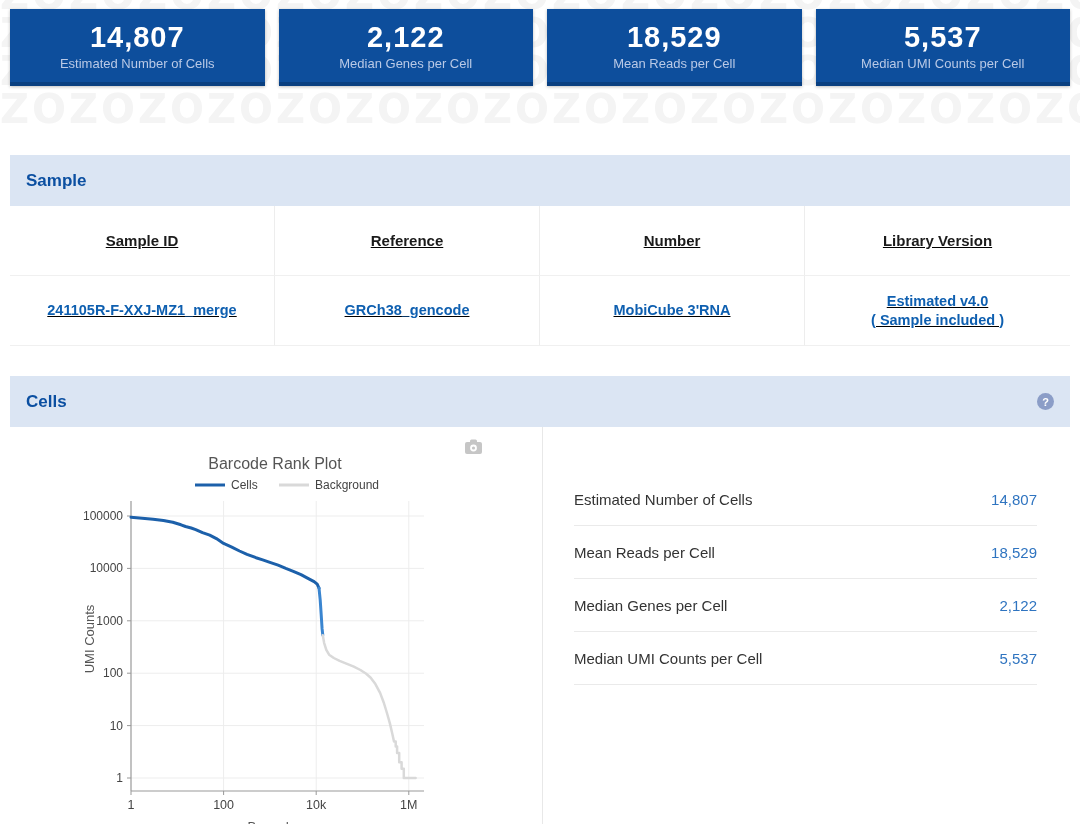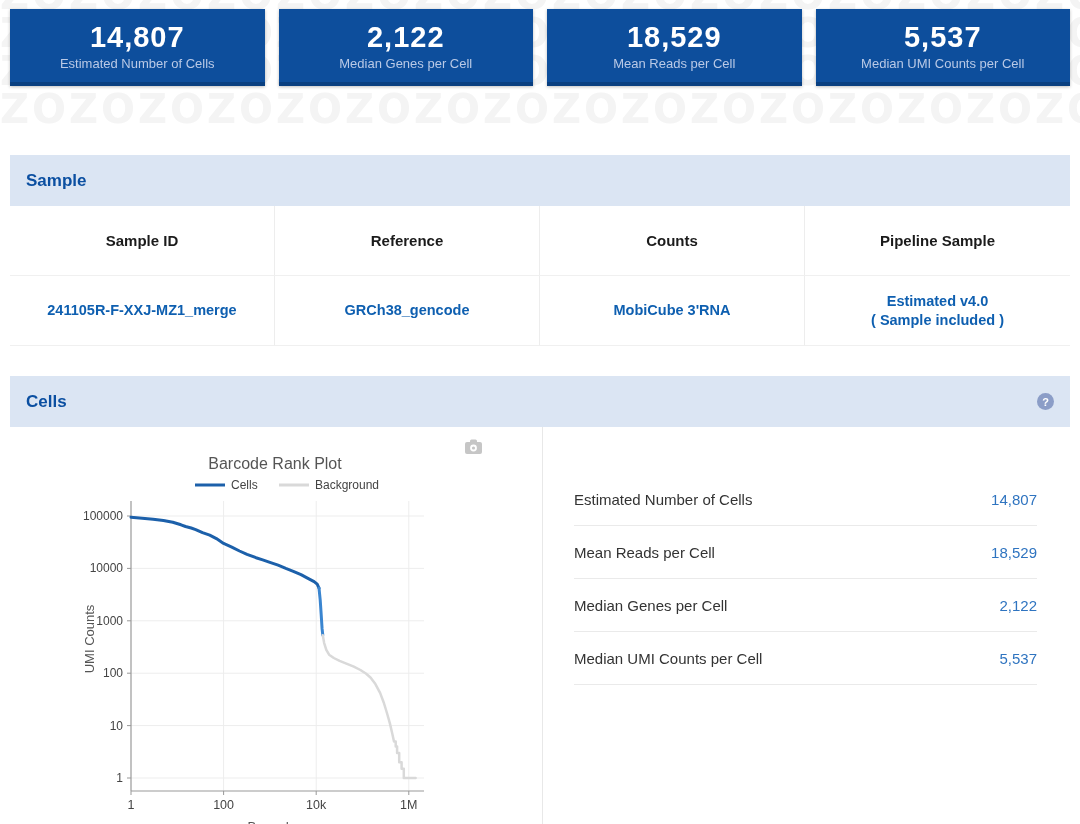--- a/index.html
+++ b/index.html
@@ -26,21 +26,21 @@
 
   
   .section-bar { margin:0 10px; height:51px; background:#dbe5f3;
                  display:flex; align-items:center; justify-content:space-between; padding:0 16px; }
   .section-bar .bar-title { color:#0b4fa1; font-size:17px; font-weight:700; }
   .help-circle { width:17px; height:17px; border-radius:50%; background:#8b9dc7;
                  color:#ffffff; font-size:11px; font-weight:700; display:flex;
                  align-items:center; justify-content:center; cursor:pointer; }
 
   
-  .sample-table { margin:0 10px; display:grid; grid-template-columns:repeat(4,1fr); }
+  .sample-table { margin:0 10px; display:grid; grid-template-columns:repeat(4,1fr);text-decoration:underline; }
   .s-cell { height:70px; display:flex; flex-direction:column; align-items:center;
             justify-content:center; text-align:center; border-bottom:1px solid #f0f0f0; }
   .s-cell.v-div { border-right:1px solid #ededed; }
   .s-head { font-size:15px; font-weight:700; color:#1b1b1b; }
   .s-val  { font-size:14.5px; font-weight:700; color:#0e5fb0; line-height:19px; }
 
   .spacer-mid { height:30px; }
 
   
   .cells-content { margin:0 10px; display:flex; height:420px; }
@@ -86,22 +86,22 @@
 
   <div class="spacer-top"></div>
 
   <div class="section-bar">
     <span class="bar-title">Sample</span>
   </div>
 
   <div class="sample-table">
     <div class="s-cell v-div s-head">Sample ID</div>
     <div class="s-cell v-div s-head">Reference</div>
-    <div class="s-cell v-div s-head">Counts</div>
-    <div class="s-cell s-head">Pipeline Sample</div>
+    <div class="s-cell v-div s-head">Number</div>
+    <div class="s-cell s-head">Library Version</div>
 
     <div class="s-cell v-div s-val">241105R-F-XXJ-MZ1_merge</div>
     <div class="s-cell v-div s-val">GRCh38_gencode</div>
     <div class="s-cell v-div s-val">MobiCube 3'RNA</div>
     <div class="s-cell s-val">
       <span>Estimated v4.0</span>
       <span>( Sample included )</span>
     </div>
   </div>
 

